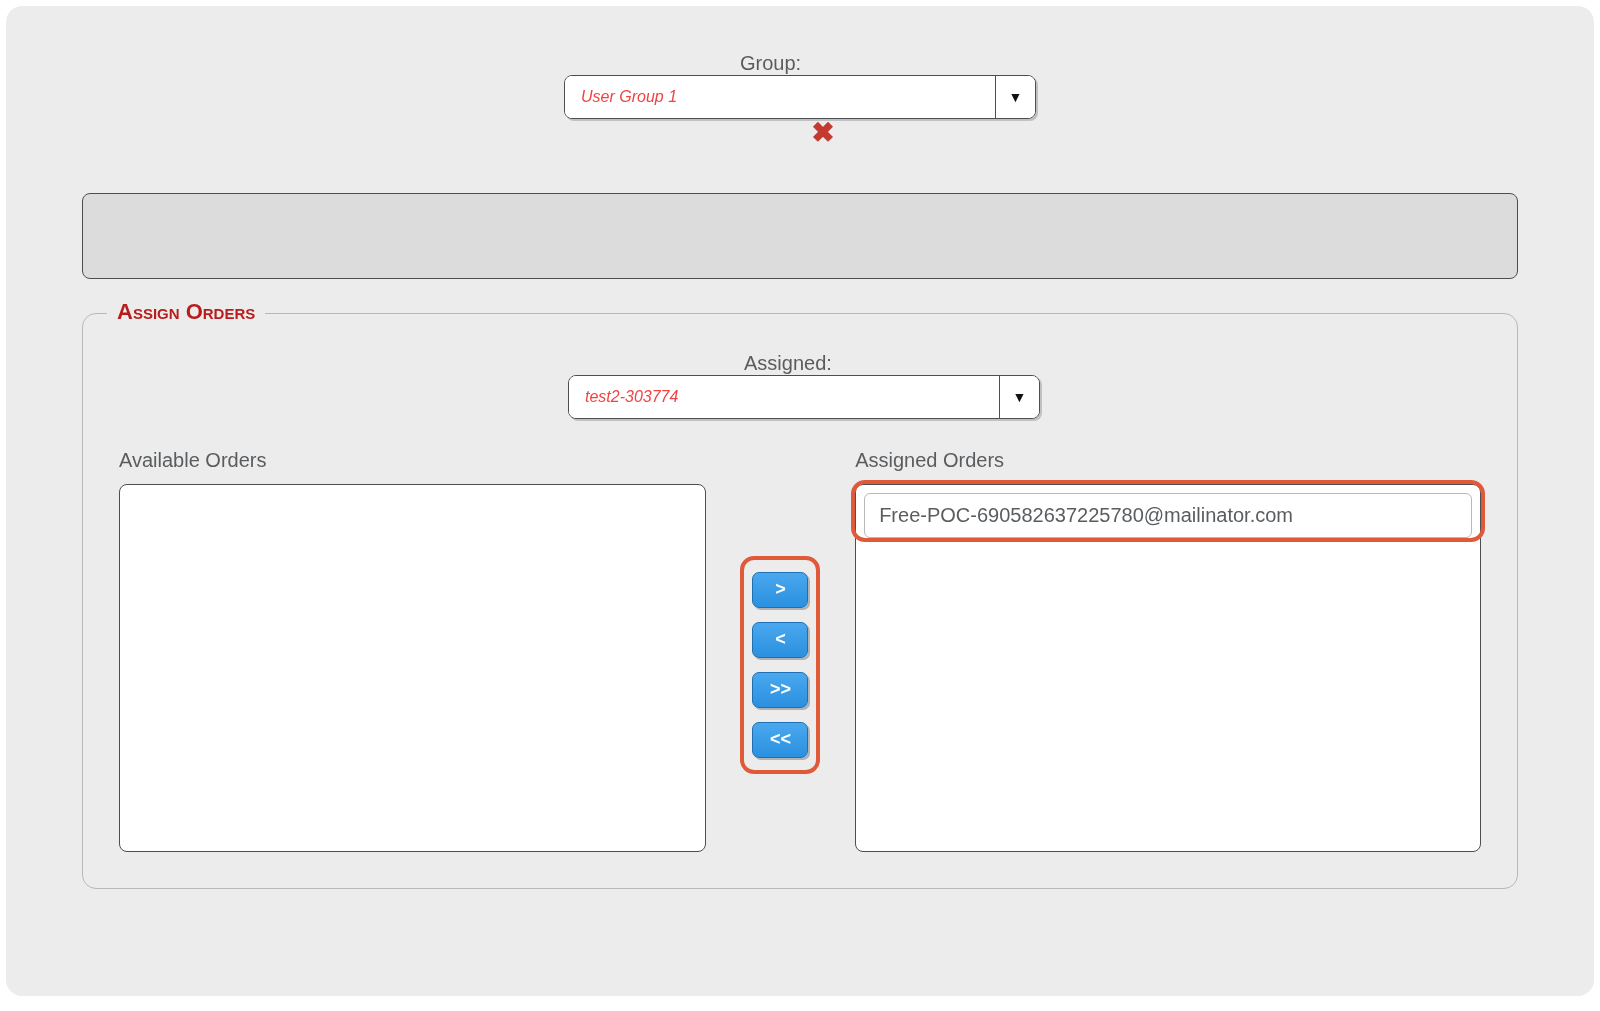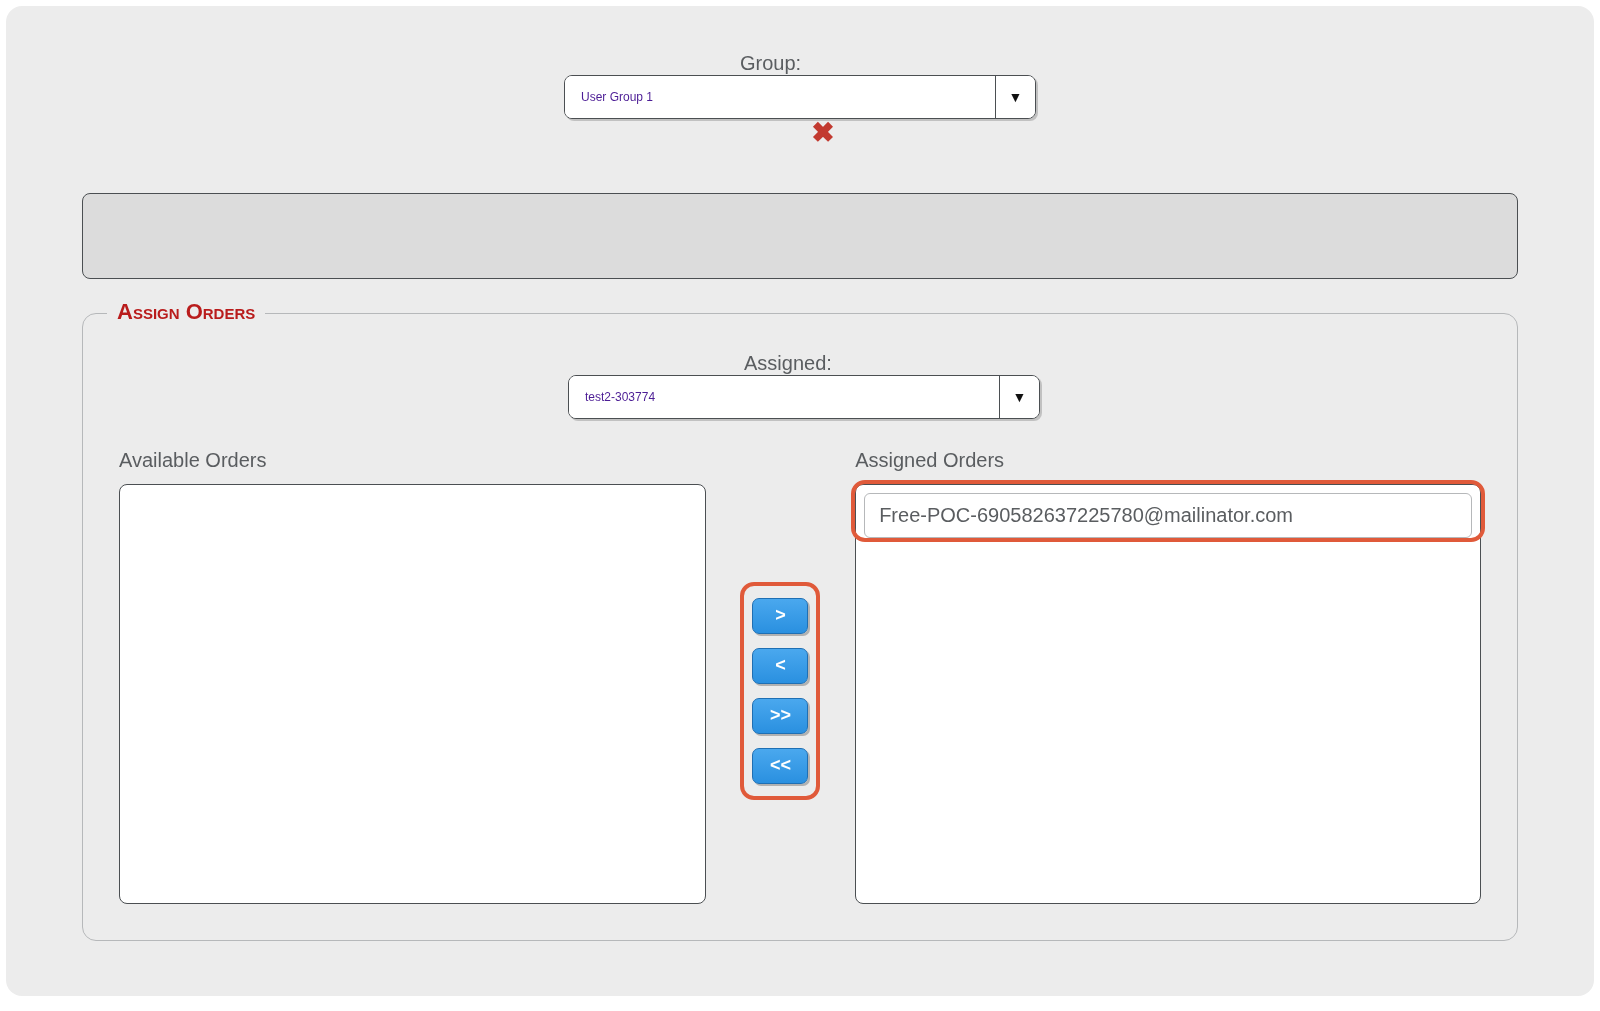--- a/index.html
+++ b/index.html
@@ -37,27 +37,28 @@
       align-items: stretch;
       background: #fff;
       border: 1.6px solid #4b4f52;
       border-radius: 8px;
       height: 44px;
       box-shadow: 2px 2px 0 rgba(0,0,0,.18);
       overflow: hidden;
     }
     .combo-text {
       padding: 0 16px;
-      font-size: 12px;
-      color: #4c1d95;
+      font-size: 16px;
+      color: #ef4444;
       display: flex;
       align-items: center;
       background: #fff;
       border: none;
       outline: none;
+      font-style: italic;
     }
     .combo-arrow {
       width: 40px;
       border-left: 1.6px solid #4b4f52;
       display: flex;
       align-items: center;
       justify-content: center;
       font-size: 14px;
       color: #111;
       background: #fff;
@@ -113,21 +114,21 @@
     .col.right { width: 640px; }
     .col-title {
       font-size: 20px;
       color: #5a5d60;
       margin-bottom: 12px;
     }
     .listbox {
       background: #fff;
       border: 1.6px solid #4b4f52;
       border-radius: 8px;
-      height: 420px;
+      height: 368px;
       padding: 6px;
       overflow-y: auto;
     }
     .list-item {
       font-size: 20px;
       color: #5a5d60;
       padding: 10px 14px;
       border: 1.4px solid #b6b8ba;
       border-radius: 6px;
       margin: 2px 2px 6px 2px;

